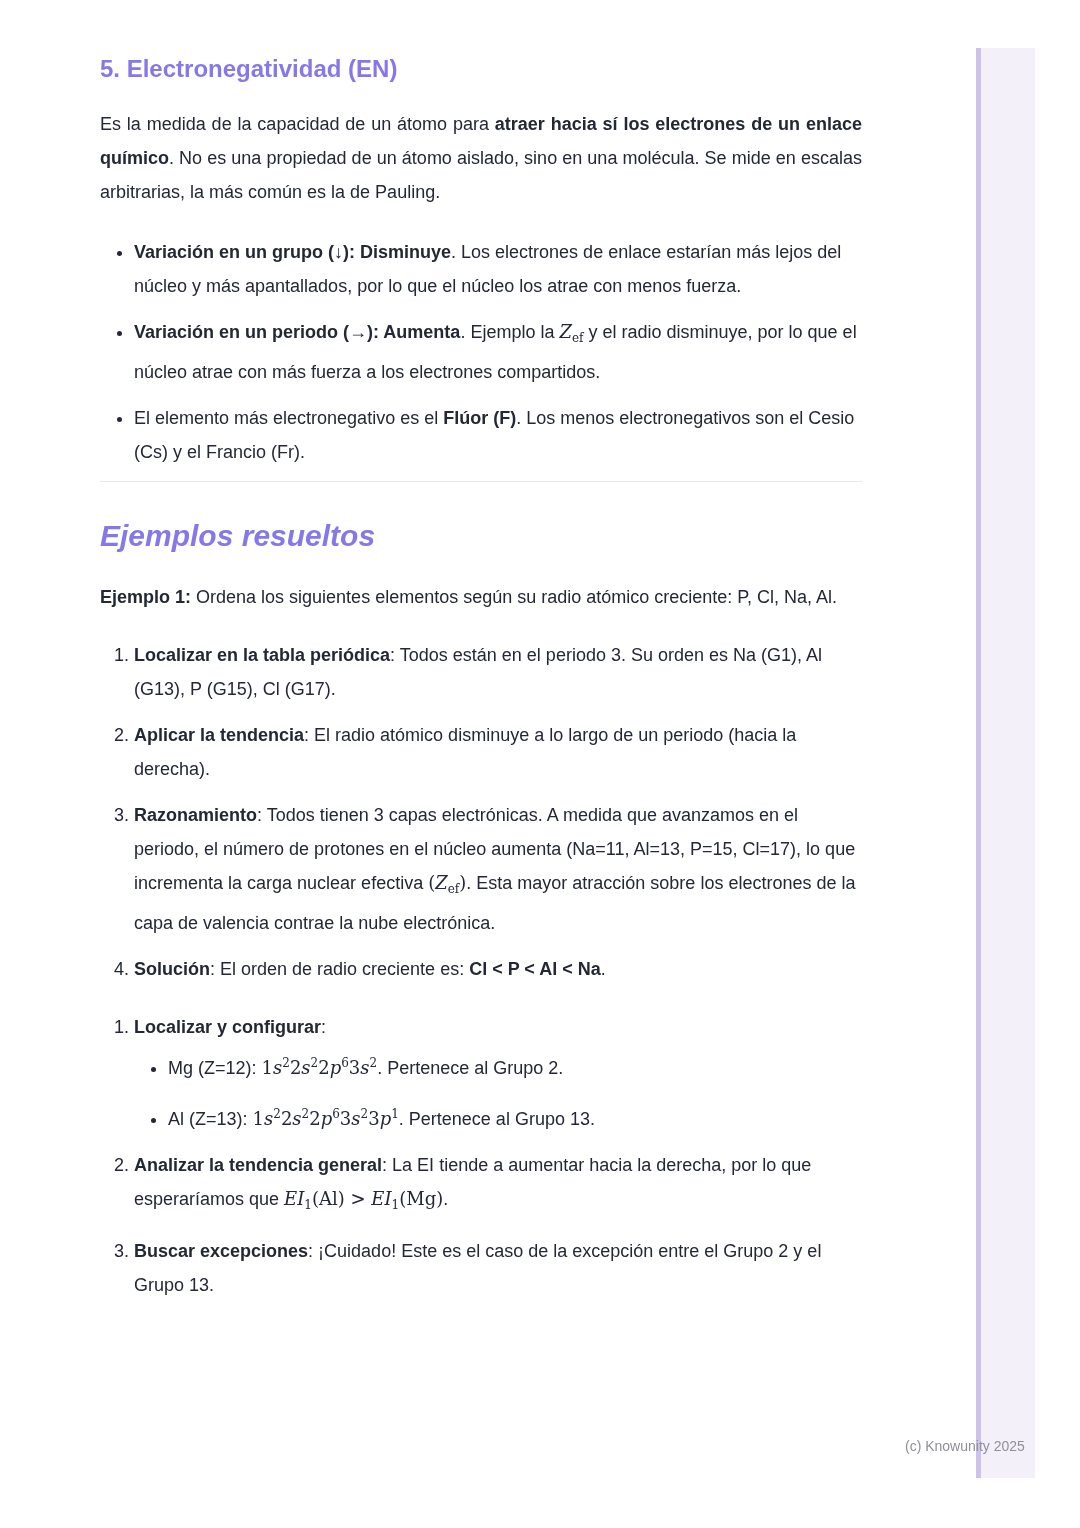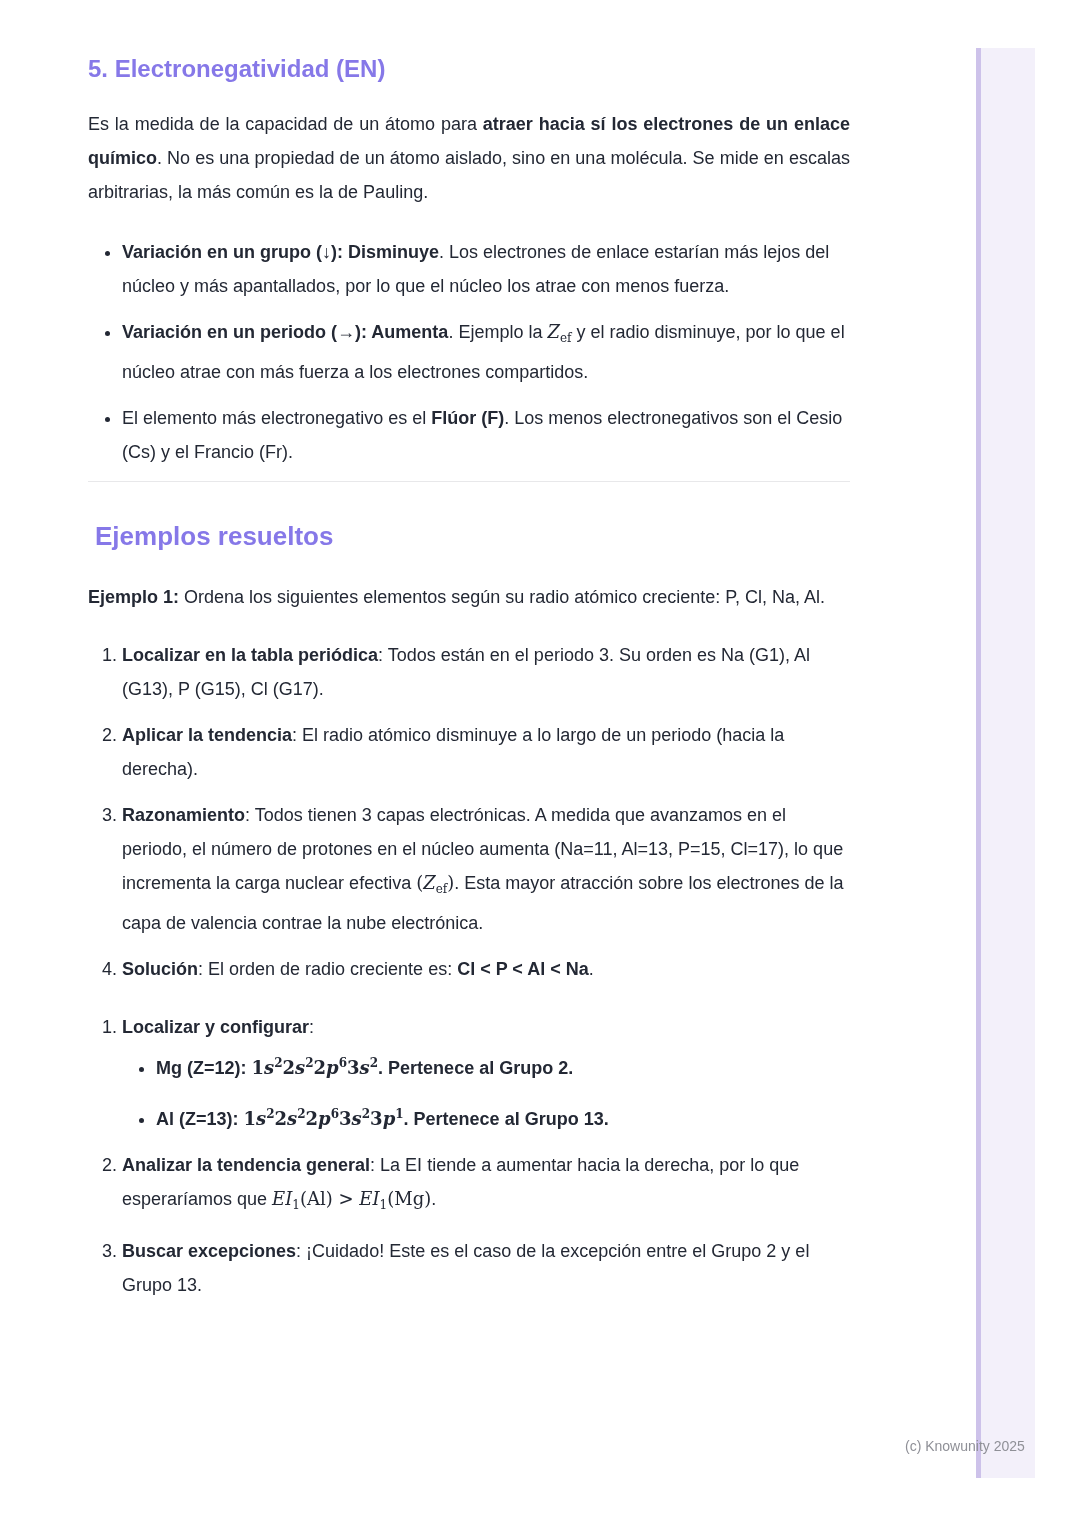--- a/index.html
+++ b/index.html
@@ -7,36 +7,37 @@
   body {
     width: 1080px; height: 1528px;
     position: relative;
     background: #ffffff;
     font-family: "Liberation Sans", sans-serif;
     color: #232834;
     overflow: hidden;
   }
   .content {
     position: absolute;
-    left: 88px; top: 55px;
+    left: 100px; top: 55px;
     width: 762px;
   }
   .h-section {
     color: var(--accent, #8678e8);
     font-size: 24px;
     font-weight: 700;
     line-height: 28px;
     margin: 0;
   }
   .h-main {
     color: var(--accent, #8678e8);
-    font-size: 26px;
+    font-size: 30px;
     font-weight: 700;
     line-height: 36px;
-    margin: 36px 0 0 7px;
+    margin: 36px 0 0 0;
+    font-style: italic;
   }
   .p {
     font-size: 18px;
     line-height: 34px;
     margin: 24px 0 0 0;
   }
   .p.intro { }
   .p.ejemplo { margin-top: 26px; }
   .just { text-align: justify; }
   strong { font-weight: 700; }
@@ -62,21 +63,20 @@
   }
   ul.sublist {
     margin: 2px 0 0 0;
     padding-left: 34px;
     list-style: disc;
   }
   ul.sublist > li {
     font-size: 18px;
     line-height: 34px;
     margin-bottom: 12px;
-    font-weight: bold;
   }
 
   .divider {
     border: none;
     border-top: 1px solid #e8e8ea;
     margin: 0;
   }
 
   
   .m-n   { font-family: "DejaVu Serif", serif; font-style: normal; }

